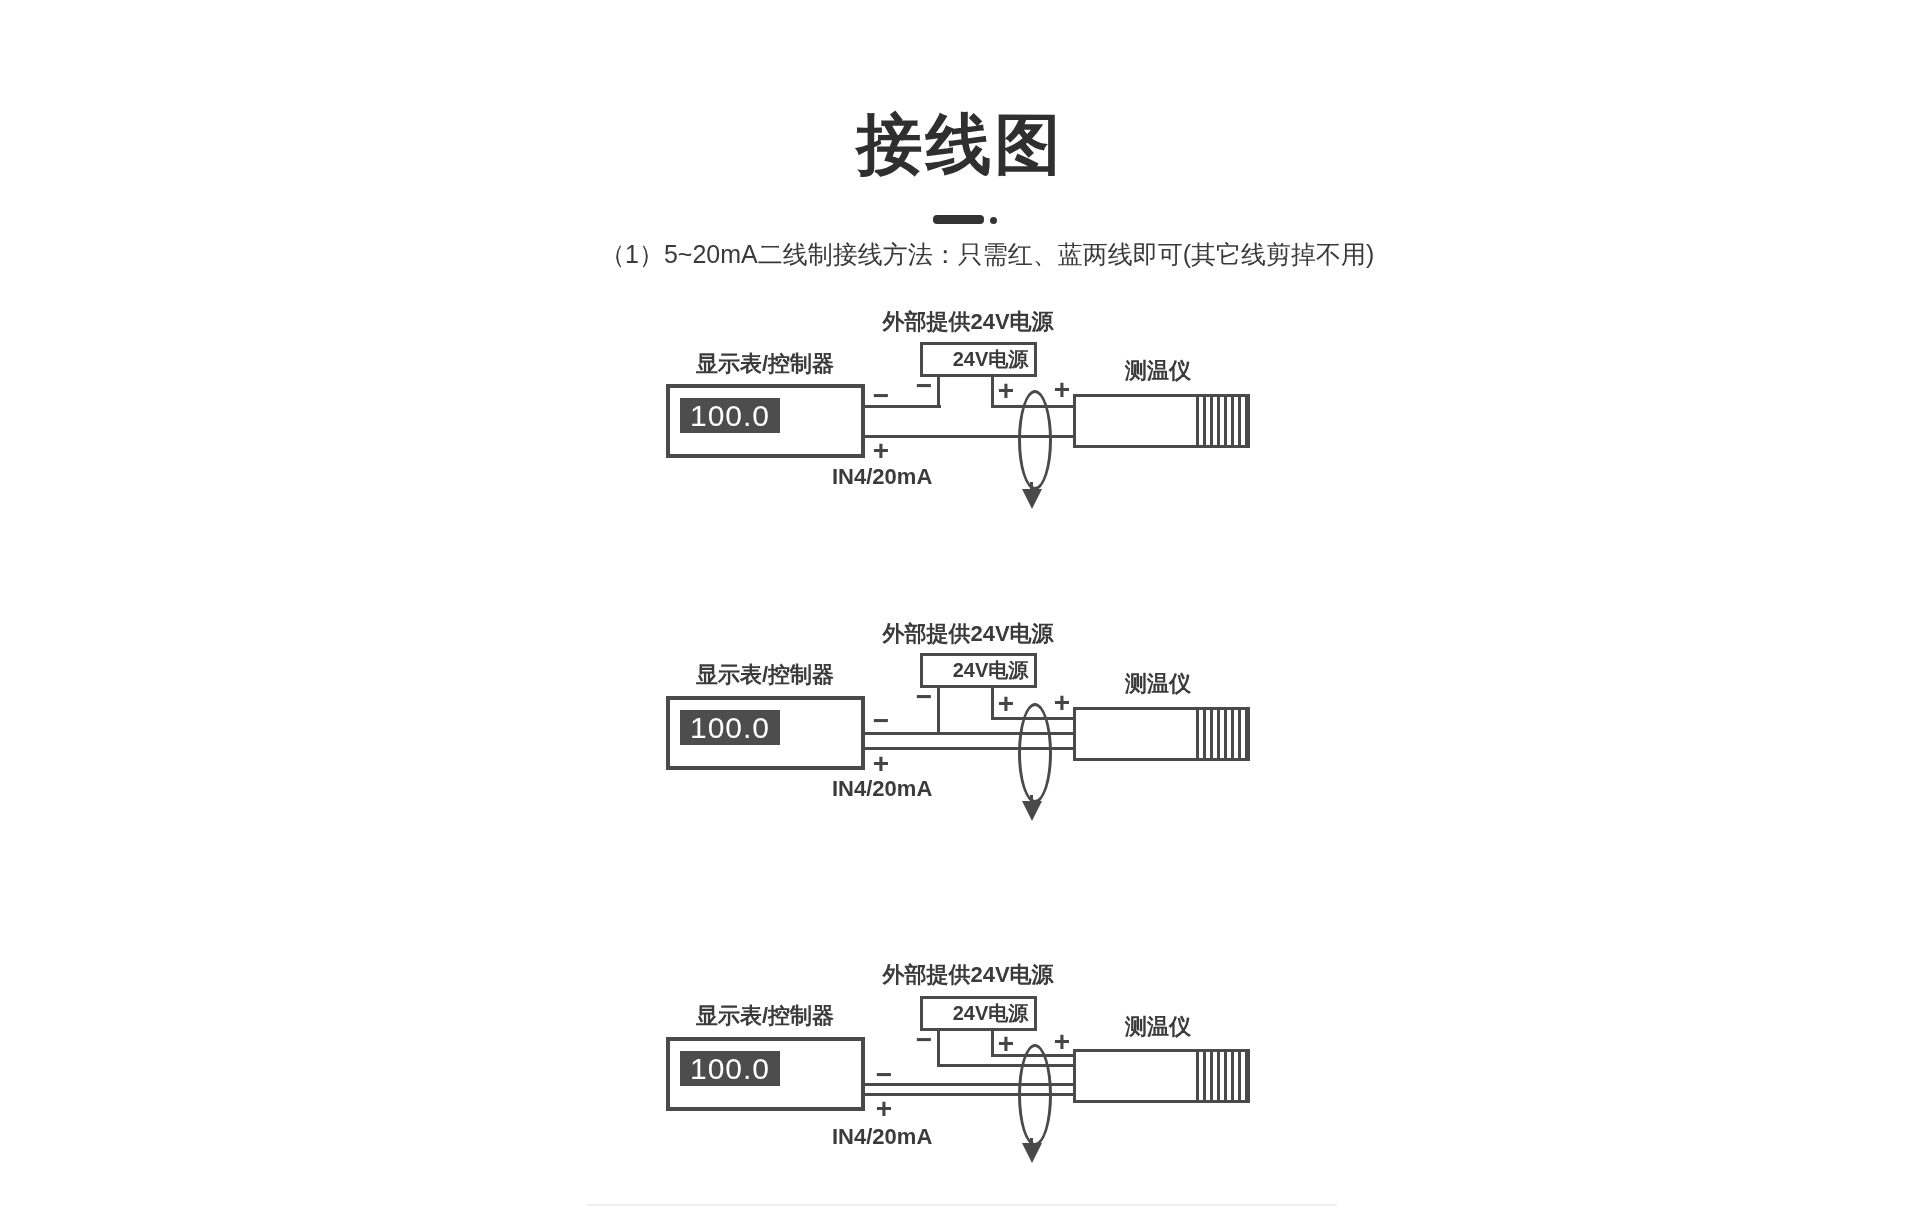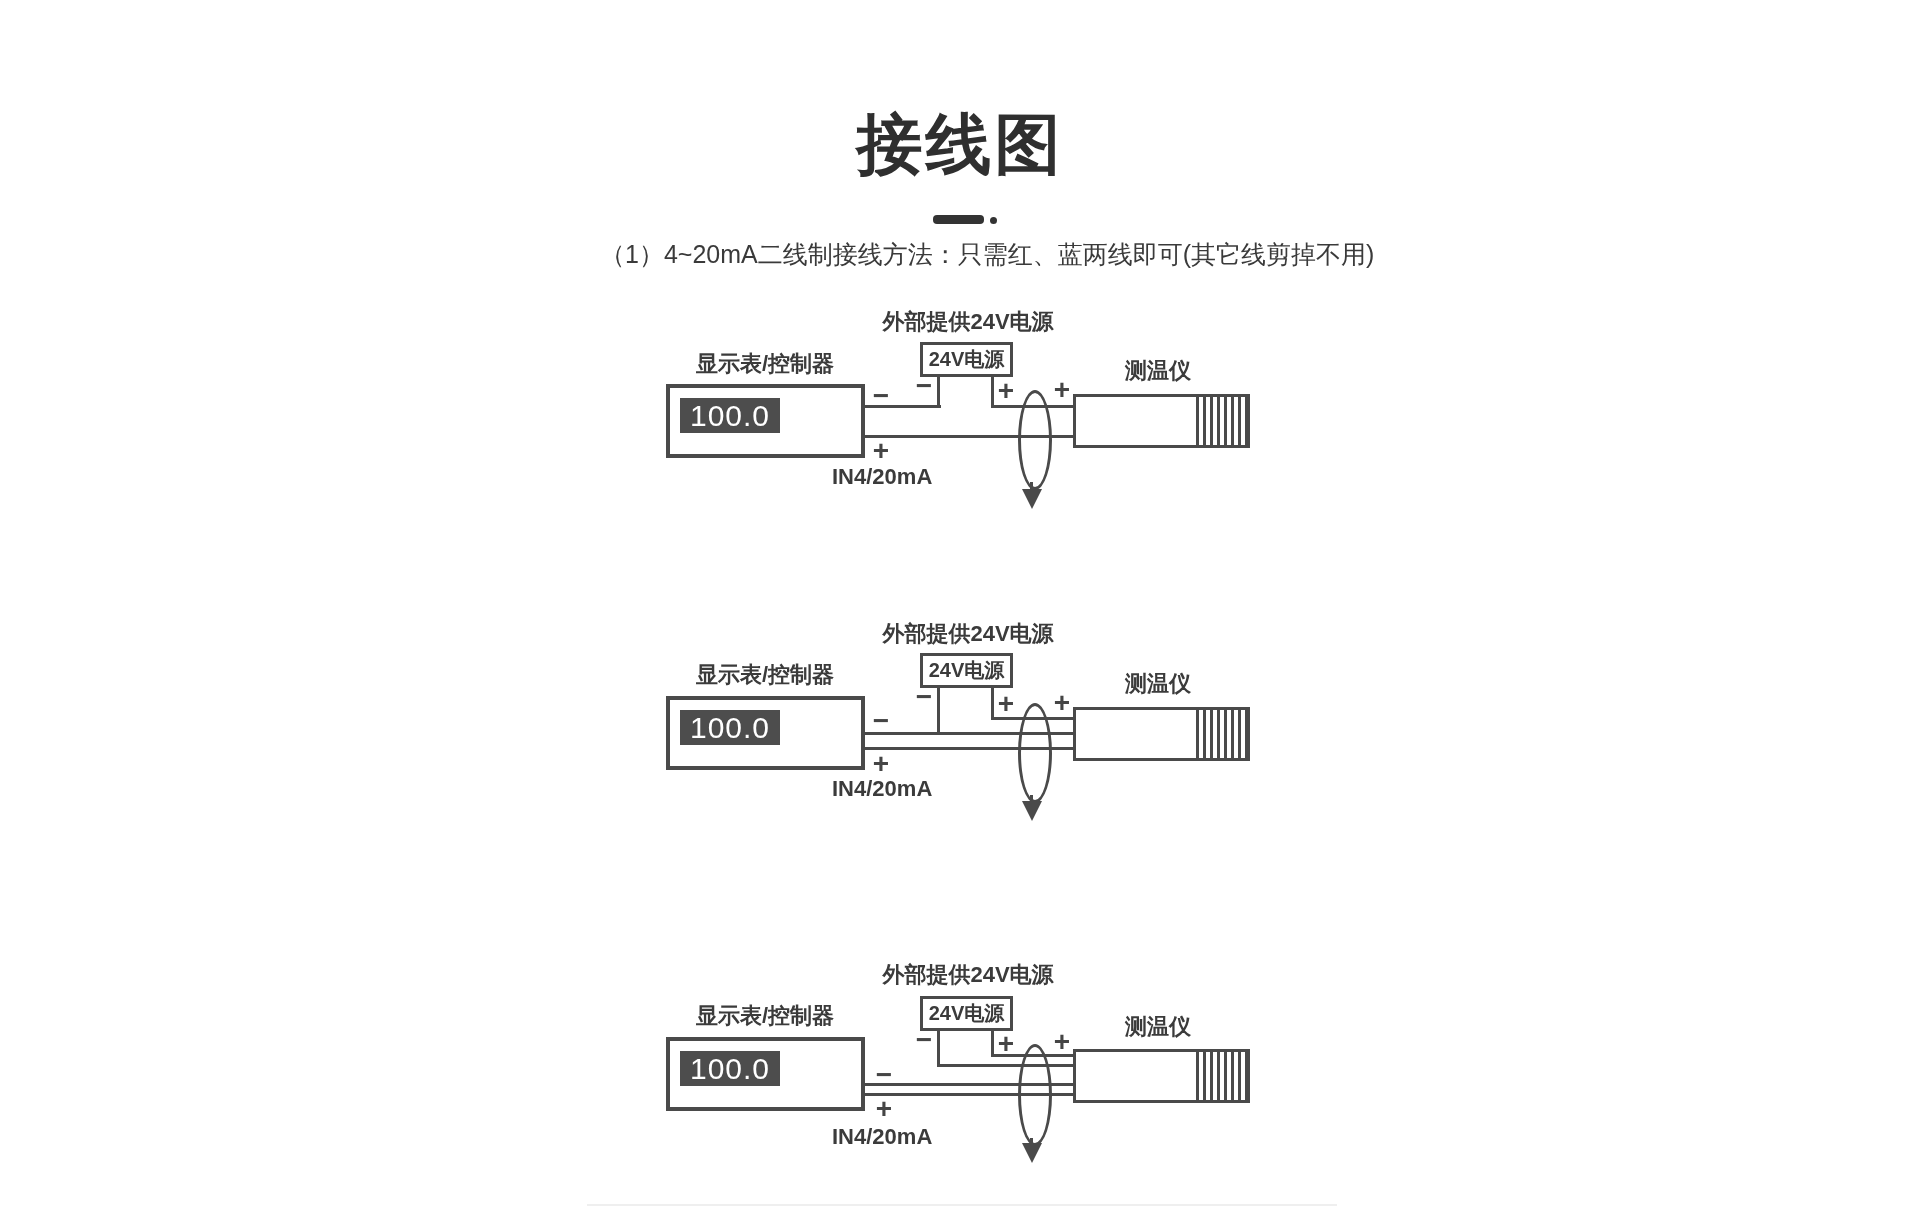--- a/index.html
+++ b/index.html
@@ -6,21 +6,21 @@
   .canvas{position:relative;width:1920px;height:1209px;background:#ffffff;overflow:hidden;
           font-family:"Liberation Sans","DejaVu Sans",sans-serif;}
   .page-title{position:absolute;left:960px;top:88px;transform:translateX(-50%);
               font-size:66px;font-weight:700;color:#2f2f2f;letter-spacing:3px;white-space:nowrap;margin-top:12px;}
   .orn-bar{position:absolute;left:933px;top:215px;width:51px;height:9px;border-radius:4px;background:#333;}
   .orn-dot{position:absolute;left:990px;top:217px;width:7px;height:7px;border-radius:50%;background:#333;}
   .heading{position:absolute;left:600px;font-size:25px;color:#3a3a3a;white-space:nowrap;}
   .lbl{position:absolute;transform:translate(-50%,-50%);font-weight:700;font-size:22px;
        color:#3b3b3b;white-space:nowrap;}
   .psu{position:absolute;width:87px;height:29px;border:3px solid #4a4a4a;background:#fff;
-       display:flex;align-items:center;justify-content:center;}
+       display:flex;align-items:center;justify-content:center;padding-left:24px;}
   .psu span{font-weight:700;font-size:20px;color:#3b3b3b;white-space:nowrap;}
   .ctrl{position:absolute;width:191px;height:66px;border:4px solid #4a4a4a;background:#fff;}
   .readout{position:absolute;left:10px;top:10px;width:100px;height:35px;background:#4d4d4d;
            color:#fff;font-size:30px;display:flex;align-items:center;justify-content:center;
            letter-spacing:1px;}
   .sensor{position:absolute;width:171px;height:48px;border:3px solid #4a4a4a;background:#fff;}
   .hatch{position:absolute;right:0;top:0;bottom:0;width:48px;border-left:3px solid #4a4a4a;
          background:repeating-linear-gradient(90deg,transparent 0 4px,#4a4a4a 4px 7px);}
   .w{position:absolute;background:#4a4a4a;}
   .sign{position:absolute;transform:translate(-50%,-50%);font-size:28px;font-weight:700;
@@ -35,21 +35,21 @@
 </style>
 </head>
 <body>
 
 <div class="canvas">
 
   <div class="page-title">接线图</div>
   <div class="orn-bar"></div>
   <div class="orn-dot"></div>
 
-  <div class="heading" style="top:238px">（1）4~20mA二线制接线方法：只需红、蓝两线即可(其它线剪掉不用)</div>
+  <div class="heading" style="top:238px">（1）5~20mA二线制接线方法：只需红、蓝两线即可(其它线剪掉不用)</div>
 
   <div>
     <div class="lbl" style="left:968px;top:322px">外部提供24V电源</div>
     <div class="psu" style="left:920px;top:342px">
         <span>24V电源</span>
       </div>
     <div class="lbl" style="left:765px;top:364px">显示表/控制器</div>
     <div class="ctrl" style="left:666px;top:384px">
       <div class="readout">100.0</div>
     </div>

